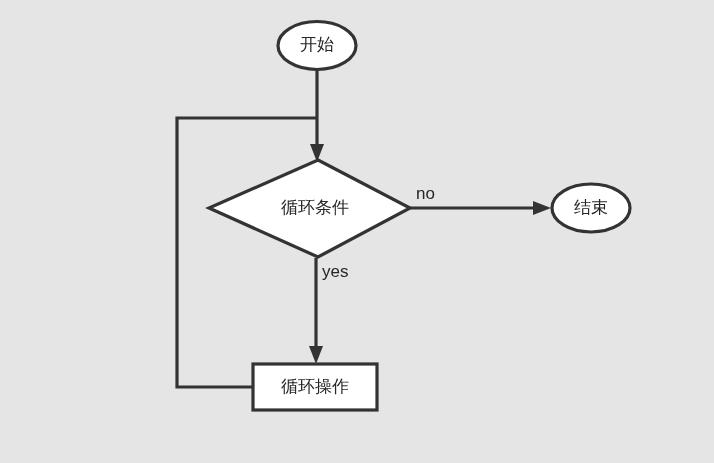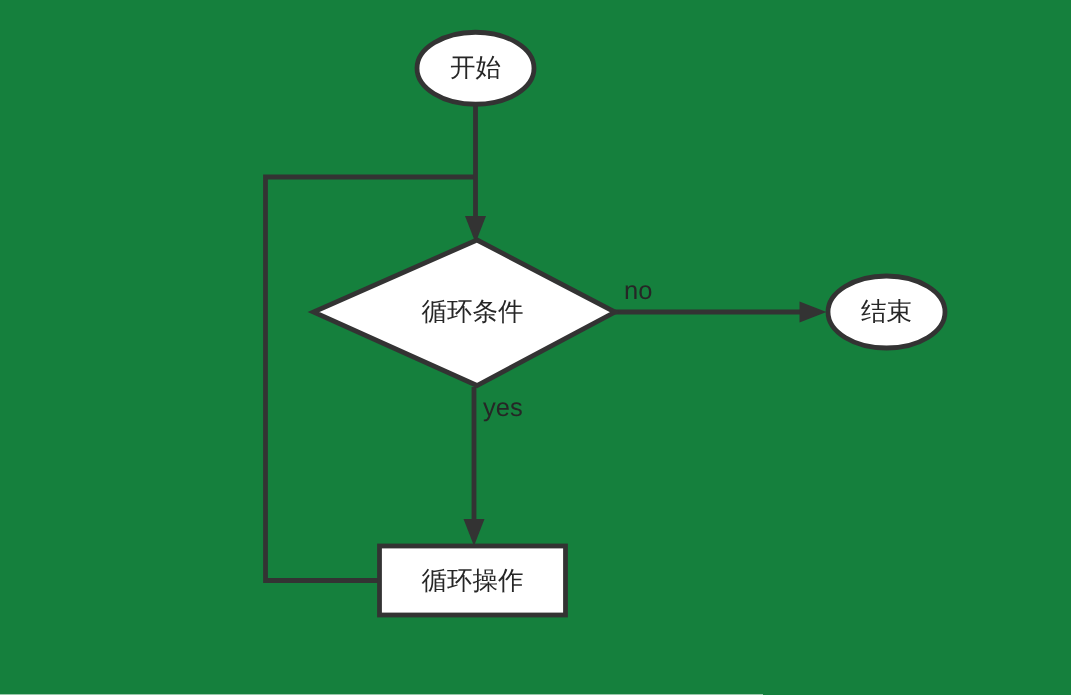--- a/index.html
+++ b/index.html
@@ -7,21 +7,21 @@
     padding: 0;
     background: #ffffff;
   }
   body {
     font-family: "Liberation Sans", "DejaVu Sans", sans-serif;
   }
   #canvas {
     position: relative;
     width: 714px;
     height: 463px;
-    background: #15803d;
+    background: #e5e5e5;
     overflow: hidden;
   }
   #flow-svg {
     position: absolute;
     left: 0;
     top: 0;
     width: 714px;
     height: 463px;
   }
   .node-shape {

